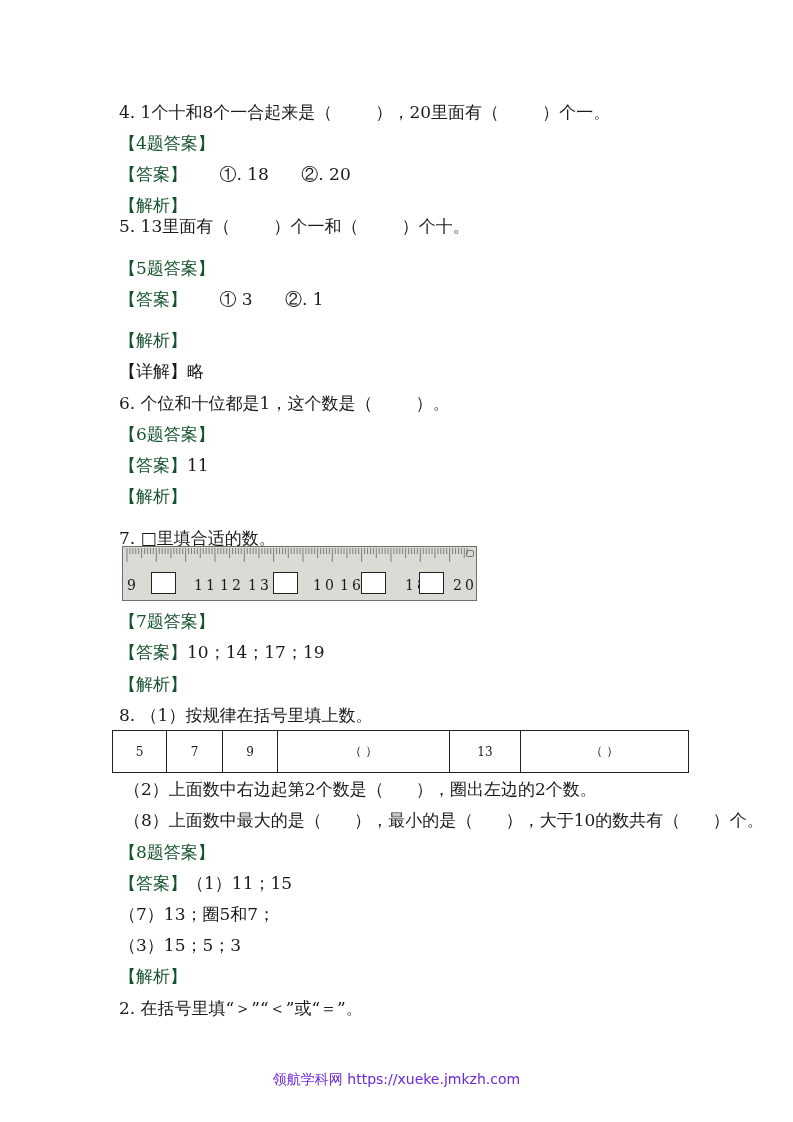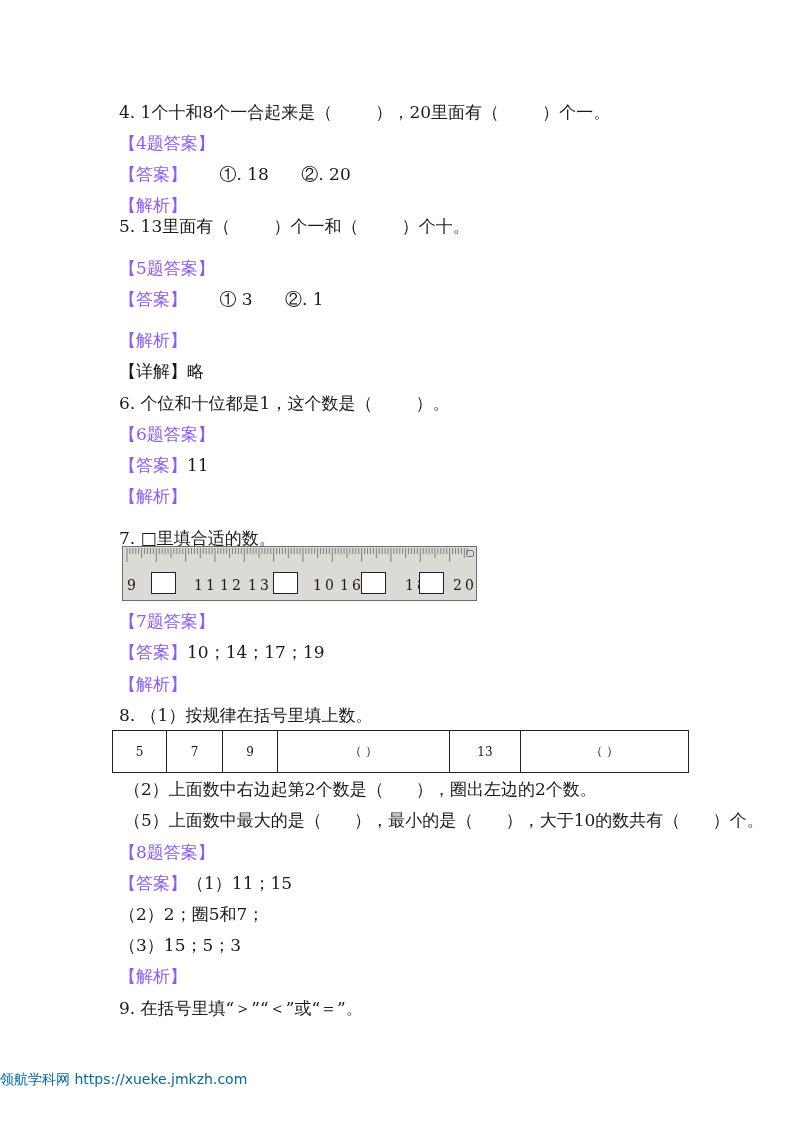--- a/index.html
+++ b/index.html
@@ -1,32 +1,32 @@
 <!DOCTYPE html>
 <html><head>
 <meta charset="utf-8">
 <style>
   html, body { margin: 0; padding: 0; background: #ffffff; }
   body { width: 793px; height: 1122px; position: relative; overflow: hidden;
          font-family: "DejaVu Serif", "Liberation Serif", serif; color: #1a1a1a; }
   .line { position: absolute; left: 119px; font-size: 17px; line-height: 16px; white-space: pre; }
-  .blue { color: #8b5cf6; }
+  .blue { color: #14532d; }
   .ruler { position: absolute; left: 122px; top: 546px; width: 355px; height: 55px;
            background: #dcdad4; border: 1px solid #6e6e6e; box-sizing: border-box; }
   .ruler .ticks { position: absolute; left: 0; top: 0; width: 100%; height: 20px; }
   .ruler .num { position: absolute; top: 30px; font-size: 14px; letter-spacing: 3px; }
   .ruler .box { position: absolute; top: 25px; width: 25px; height: 22px; background: #fff;
                 border: 1px solid #222; box-sizing: border-box; }
   .ruler .clip { position: absolute; right: 2px; top: 3px; width: 8px; height: 7px;
                  border: 1px solid #777; border-radius: 2px; box-sizing: border-box; }
   table.seq { position: absolute; left: 112px; top: 730px; width: 577px; height: 43px;
               border-collapse: collapse; font-size: 12px; }
   table.seq td { border: 1px solid #222; text-align: center; padding: 0; }
-  .footer { position: absolute; left: 0; width: 793px; top: 1071px; 
-            font-family: "DejaVu Sans", "Liberation Sans", sans-serif; font-size: 14px; color: #0369a1; }
+  .footer { position: absolute; left: 0; width: 793px; top: 1071px; text-align: center;
+            font-family: "DejaVu Sans", "Liberation Sans", sans-serif; font-size: 14px; color: #6d28d9; }
 </style>
 </head>
 <body>
 
 <div class="line" style="top:104px">4. 1个十和8个一合起来是（        ），20里面有（        ）个一。</div>
 <div class="line blue" style="top:135px">【4题答案】</div>
 <div class="line" style="top:166px"><span class="blue">【答案】</span><span>      ①. 18      ②. 20</span></div>
 <div class="line blue" style="top:197px">【解析】</div>
 
 <div class="line" style="top:218px">5. 13里面有（        ）个一和（        ）个十。</div>
@@ -196,22 +196,22 @@
     <td style="width:55px">7</td>
     <td style="width:54px">9</td>
     <td style="width:171px">（    ）</td>
     <td style="width:70px">13</td>
     <td>（    ）</td>
   </tr>
 </tbody>
   </table>
 
 <div class="line" style="top:781px; left:124px">（2）上面数中右边起第2个数是（      ），圈出左边的2个数。</div>
-<div class="line" style="top:812px; left:124px">（5）上面数中最大的是（      ），最小的是（      ），大于10的数共有（      ）个。</div>
+<div class="line" style="top:812px; left:124px">（8）上面数中最大的是（      ），最小的是（      ），大于10的数共有（      ）个。</div>
 <div class="line blue" style="top:844px">【8题答案】</div>
 <div class="line" style="top:875px"><span class="blue">【答案】</span><span>（1）11；15</span></div>
-<div class="line" style="top:906px">（2）2；圈5和7；</div>
+<div class="line" style="top:906px">（7）13；圈5和7；</div>
 <div class="line" style="top:937px">（3）15；5；3</div>
 <div class="line blue" style="top:968px">【解析】</div>
 
-<div class="line" style="top:1000px">9. 在括号里填“＞”“＜”或“＝”。</div>
+<div class="line" style="top:1000px">2. 在括号里填“＞”“＜”或“＝”。</div>
 
 <div class="footer">领航学科网 https://xueke.jmkzh.com</div>
 
 </body></html>

